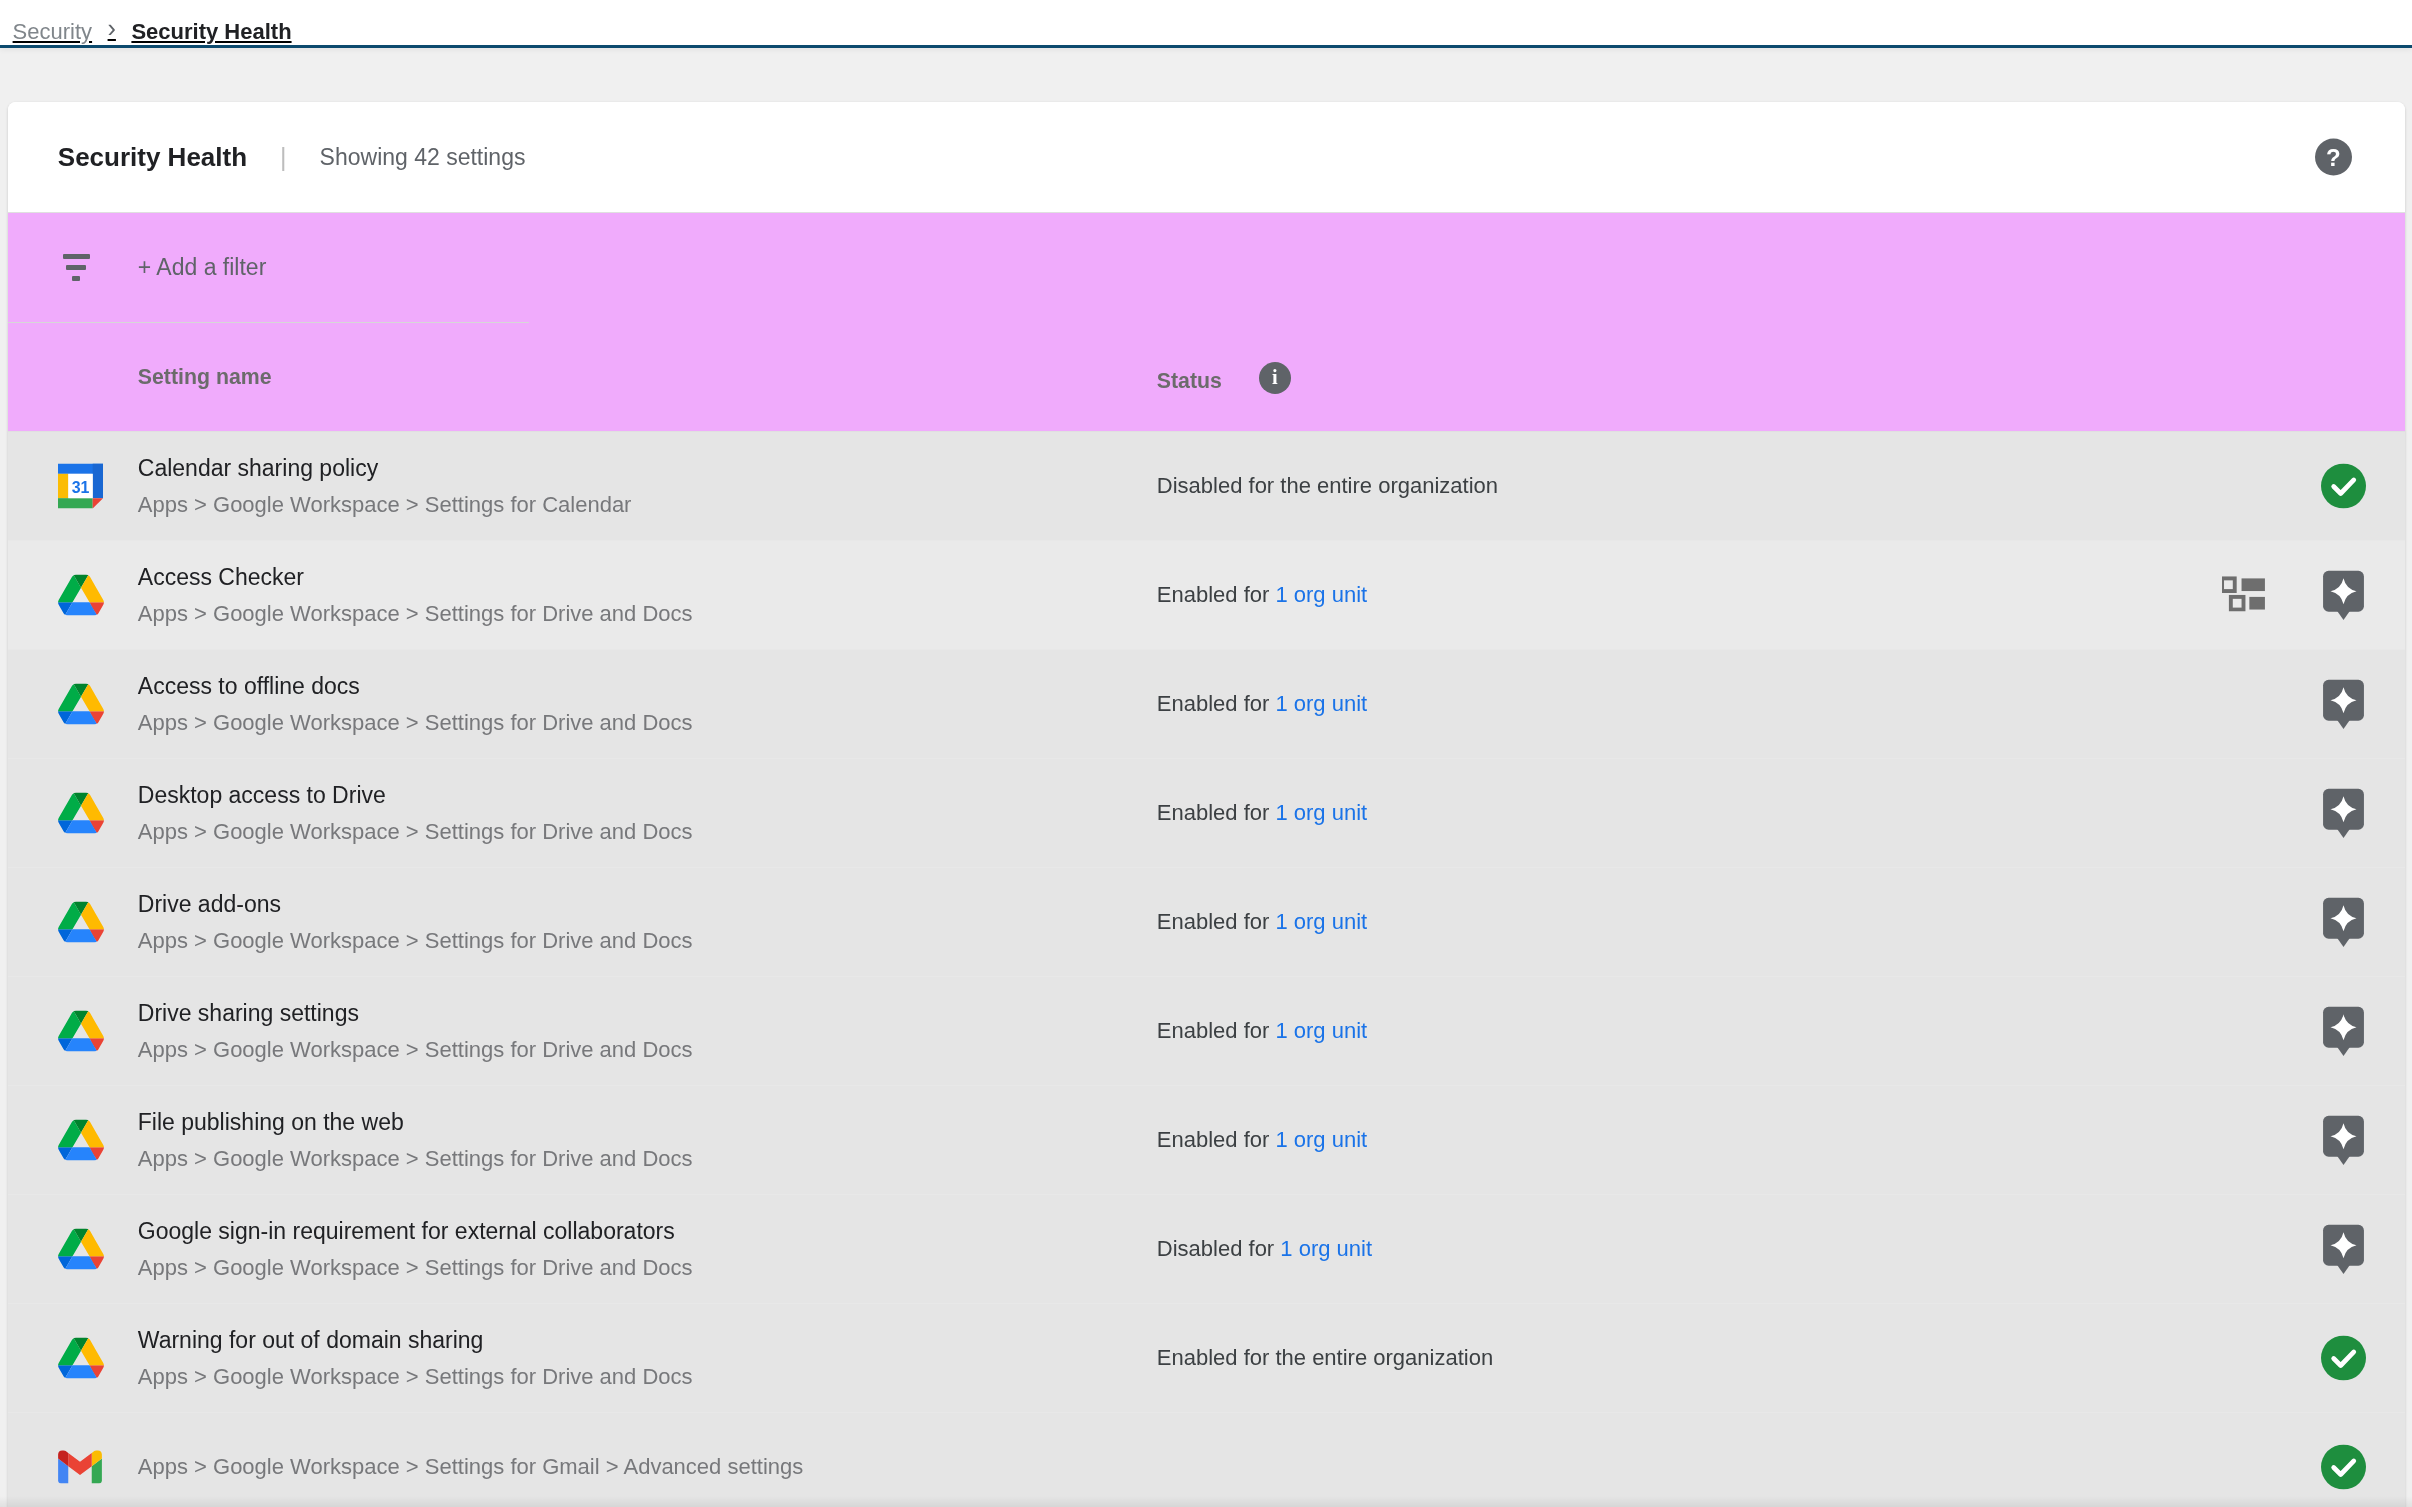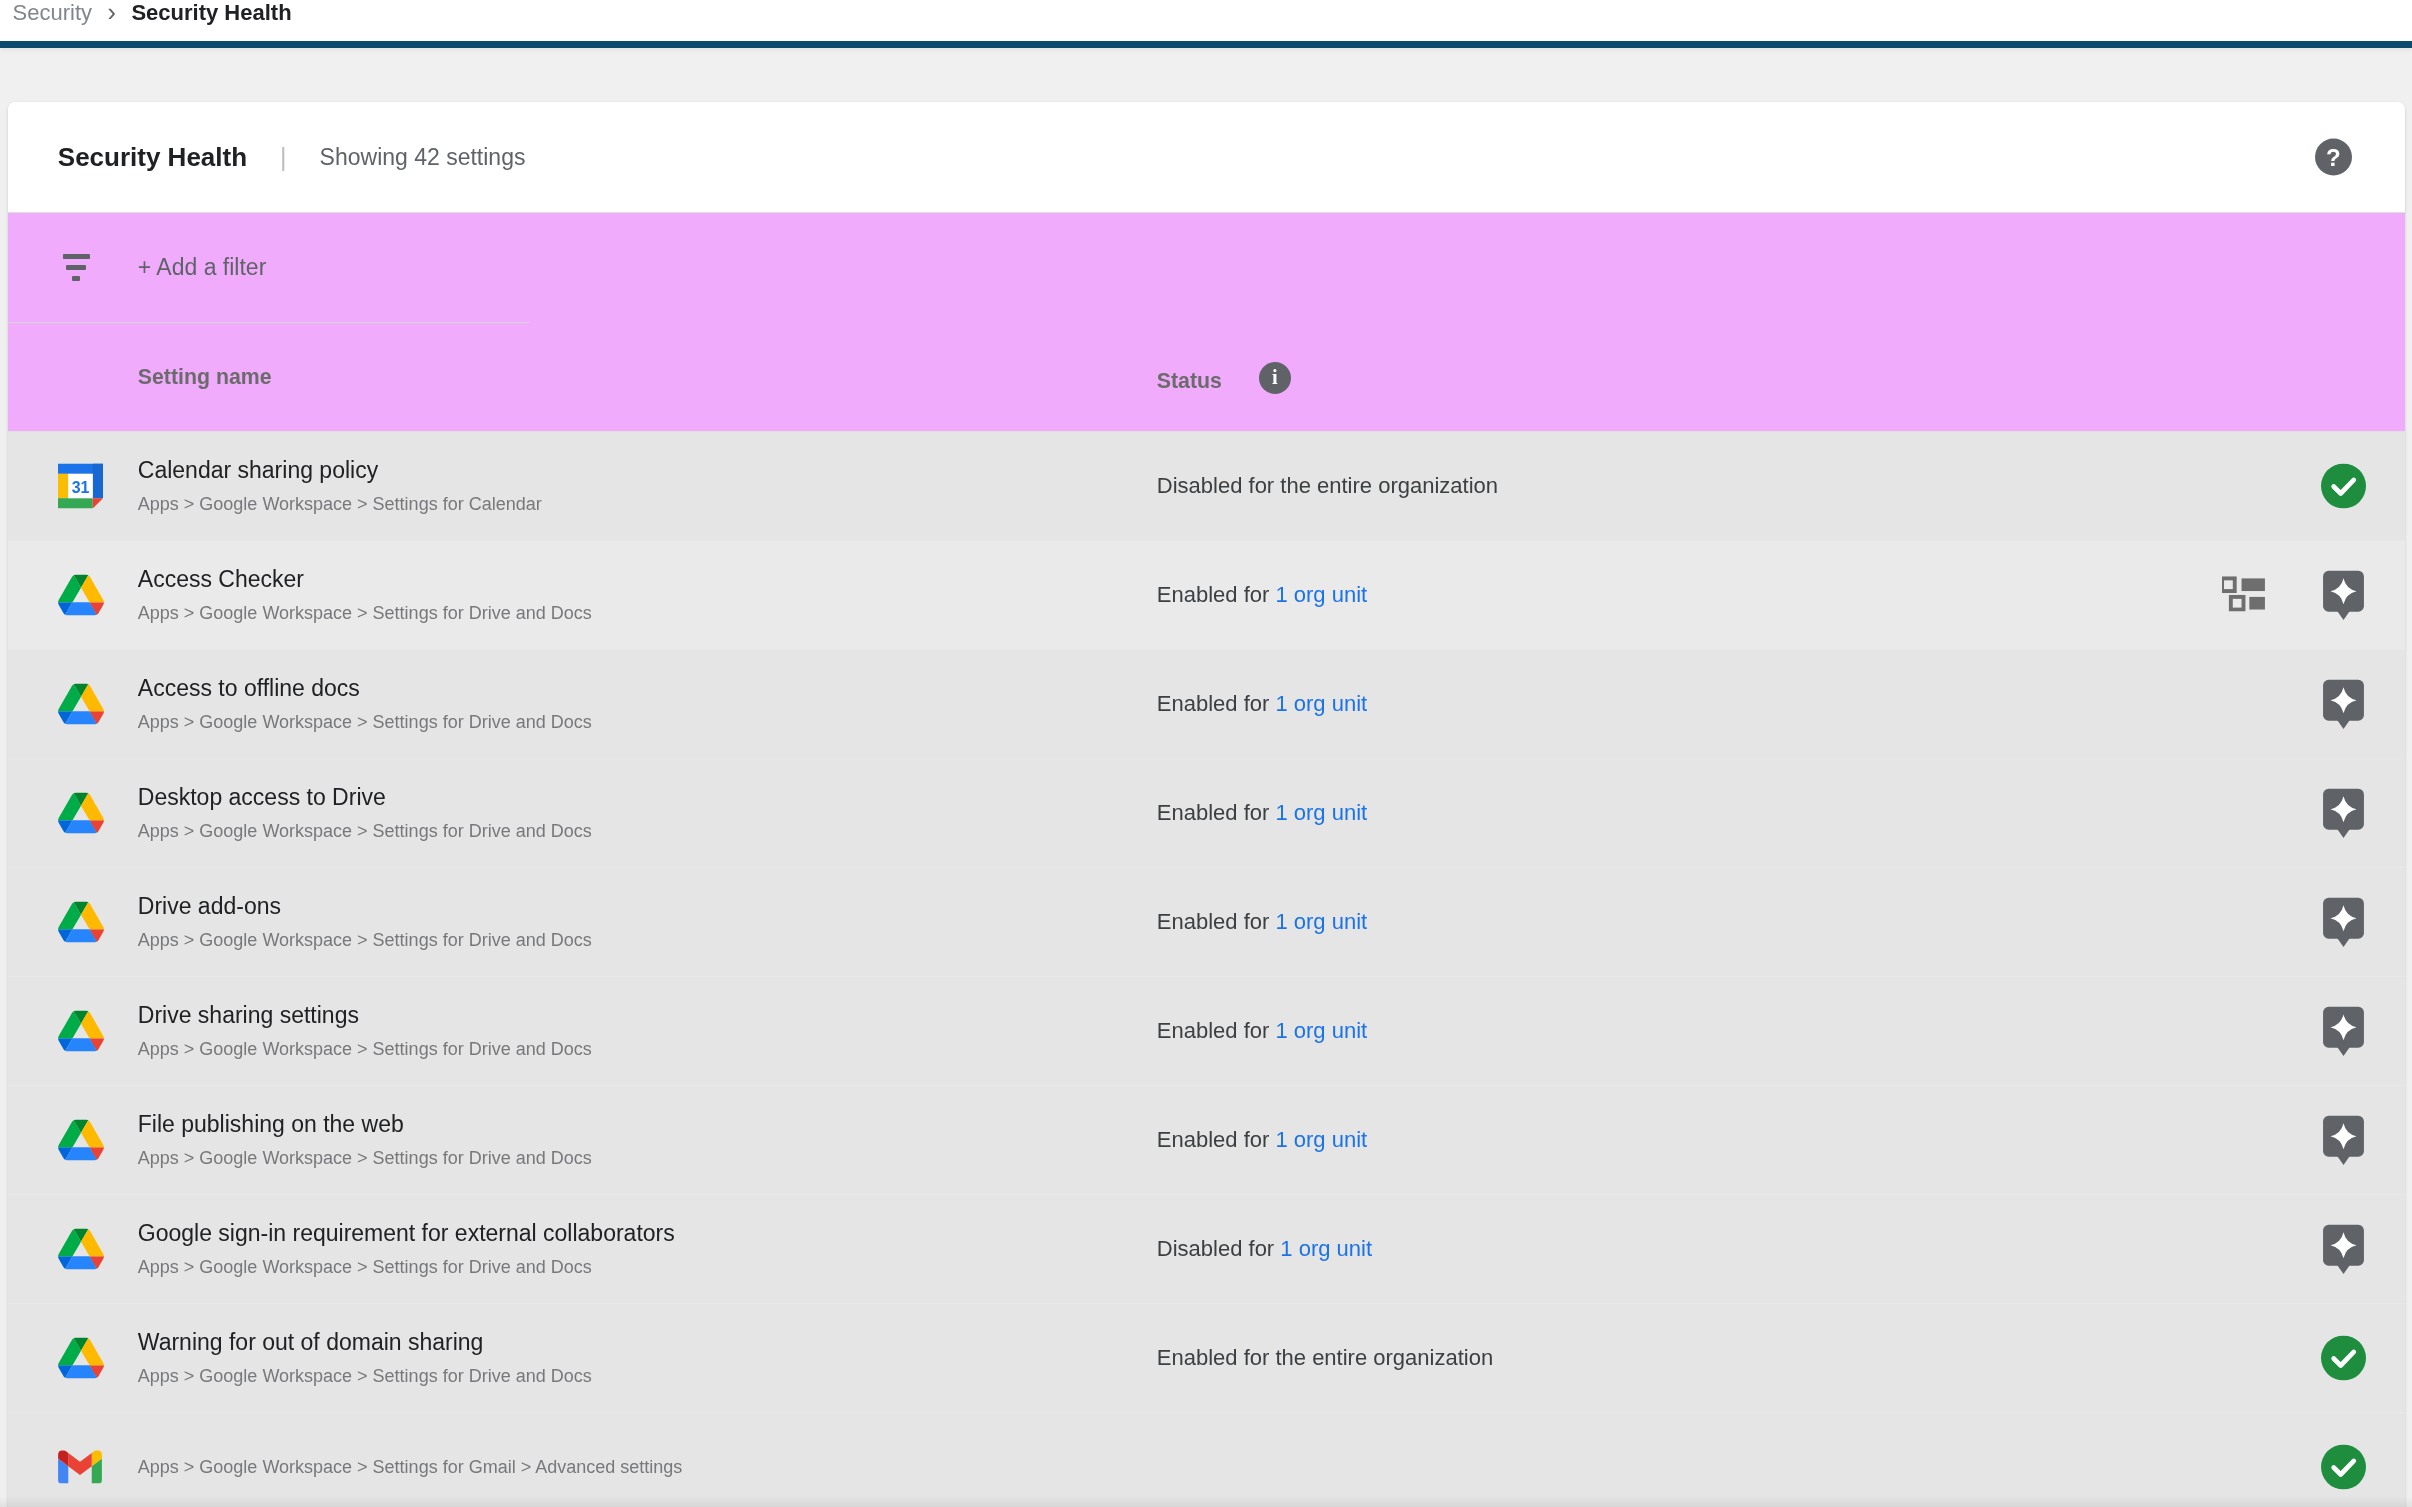--- a/index.html
+++ b/index.html
@@ -8,25 +8,26 @@
     overflow: hidden;
     background: #f0f0f0;
     font-family: "Liberation Sans", "DejaVu Sans", sans-serif;
     position: relative;
   }
 
   
   .breadcrumb-bar {
     position: absolute; top: 0; left: 0; right: 0; height: 48px;
     background: #ffffff;
-    border-bottom: 7px solid #0c4a6e;
+    border-bottom: 3px solid #0c4a6e;
     box-shadow: 0 2.9px 4.9px rgba(0,0,0,0.05);
-    display: flex; align-items: flex-start;
+    display: flex; align-items: flex-end;
     padding-left: 12.6px;
     z-index: 5;
+    text-decoration: underline;
   }
   .crumb-parent { color: #80868b; font-size: 22px; cursor: pointer; }
   .crumb-sep { color: #5f6368; font-size: 25px; margin: 0 15.5px; line-height: 1; padding-bottom: 3.9px; }
   .crumb-current { color: #202124; font-size: 22px; font-weight: 700; }
 
   
   .card {
     position: absolute; top: 102px; left: 7.8px; width: 2397px; bottom: -9.7px;
     background: #ffffff;
     border-radius: 7.8px 7.8px 0 0;
@@ -92,21 +93,21 @@
   .row {
     height: 109px; position: relative;
     border-bottom: 1px solid #e8e8e8;
     background: #e5e5e5;
     cursor: pointer;
   }
   .row.highlighted { background: #eaeaea; }
   .app-icon { position: absolute; left: 50px; top: 50%; transform: translateY(-50%); display: flex; }
   .row-text { position: absolute; left: 130px; top: 50%; transform: translateY(-50%); }
   .row-title { font-size: 23px; color: #202124; margin-bottom: 9.7px; }
-  .row-path  { font-size: 18px; color: #77787b; }
+  .row-path  { font-size: 22px; color: #77787b; }
   .row-status { position: absolute; left: 1149px; top: 50%; transform: translateY(-50%); font-size: 22px; color: #3c4043; white-space: nowrap; }
   .row-status a { color: #1a73e8; text-decoration: none; cursor: pointer; }
   .org-tree-icon { position: absolute; left: 2214px; top: 50%; transform: translateY(-50%); }
   .trailing-icon { position: absolute; left: 2313px; top: 50%; transform: translateY(-50%); display: flex; }
 
   .bottom-fade {
     position: absolute; left: 0; right: 0; bottom: 0; height: 11.6px;
     background: linear-gradient(to bottom, rgba(0,0,0,0), rgba(0,0,0,0.07));
     pointer-events: none; z-index: 9;
   }

